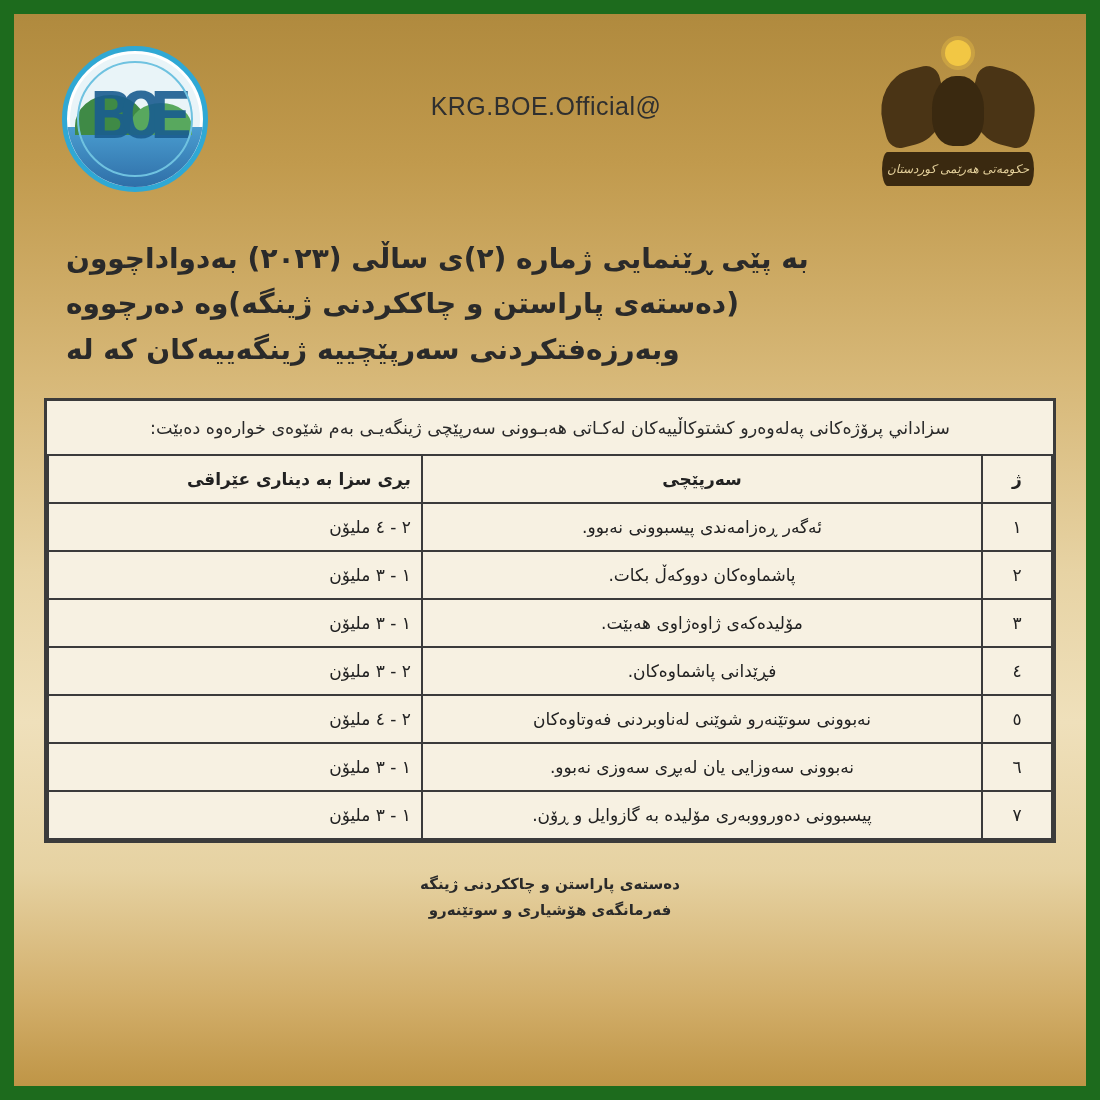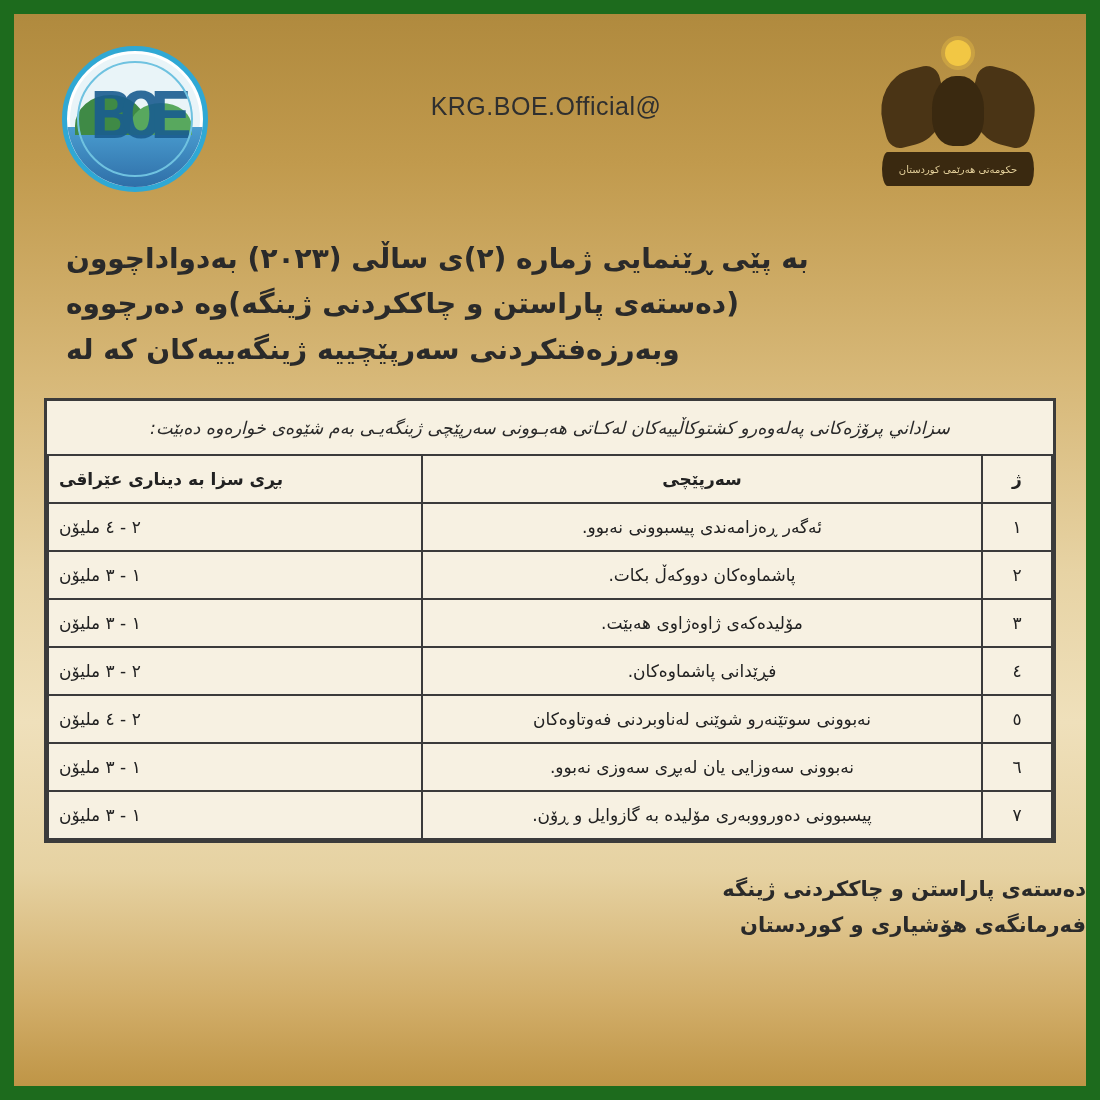--- a/index.html
+++ b/index.html
@@ -147,22 +147,23 @@
     background: #3a2910;
     border-radius: 6px / 18px;
   }
   .krg-emblem .scroll-text {
     position: absolute;
     inset: 0;
     display: flex;
     align-items: center;
     justify-content: center;
     color: #e3cf9a;
-    font-size: 10px;
+    font-size: 12px;
     white-space: nowrap;
+    font-style: italic;
   }
 
   
   .title-block {
     margin: 22px 52px 0 52px;
     text-align: left;
     direction: rtl;
   }
   .title-line {
     font-size: 28px;
@@ -178,21 +179,20 @@
     border: 3px solid #3b3b3b;
     background: #f7f1e2;
   }
   .table-caption {
     padding: 12px 18px 10px 18px;
     font-size: 17.5px;
     color: #2a2a2a;
     line-height: 1.75;
     text-align: center;
     direction: rtl;
-    font-style: italic;
   }
   table.fines {
     width: 100%;
     border-collapse: collapse;
     direction: rtl;
     table-layout: fixed;
   }
   table.fines th,
   table.fines td {
     border: 2px solid #3b3b3b;
@@ -204,34 +204,33 @@
   table.fines th {
     font-weight: bold;
     background: transparent;
   }
   col.col-num { width: 70px; }
   col.col-reason { width: 560px; }
   col.col-fine { width: auto; }
 
   td.num, th.num { text-align: center; }
   td.reason, th.reason { text-align: center; }
-  td.fine, th.fine { text-align: left; }
+  td.fine, th.fine { text-align: right; }
 
   
   .footer {
     margin-top: 28px;
     text-align: center;
     direction: rtl;
   }
   .footer-line {
-    font-size: 21px;
+    font-size: 15px;
     font-weight: bold;
     color: #2a2a2a;
     line-height: 1.75;
-    text-align: right;
   }
 </style>
 </head>
 <body>
 
 <div class="poster">
 
   <div class="header">
 
     <div class="boe-logo">
@@ -315,16 +314,16 @@
           <td class="reason">پیسبوونی دەورووبەری مۆلیدە بە گازوایل و ڕۆن.</td>
           <td class="fine">١ - ٣ ملیۆن</td>
         </tr>
       </tbody>
     </table>
 
   </div>
 
   <div class="footer">
     <div class="footer-line">دەستەی پاراستن و چاککردنی ژینگە</div>
-    <div class="footer-line">فەرمانگەی هۆشیاری و كوردستان</div>
+    <div class="footer-line">فەرمانگەی هۆشیاری و سوتێنەرو</div>
   </div>
 
 </div>
 
 </body></html>

